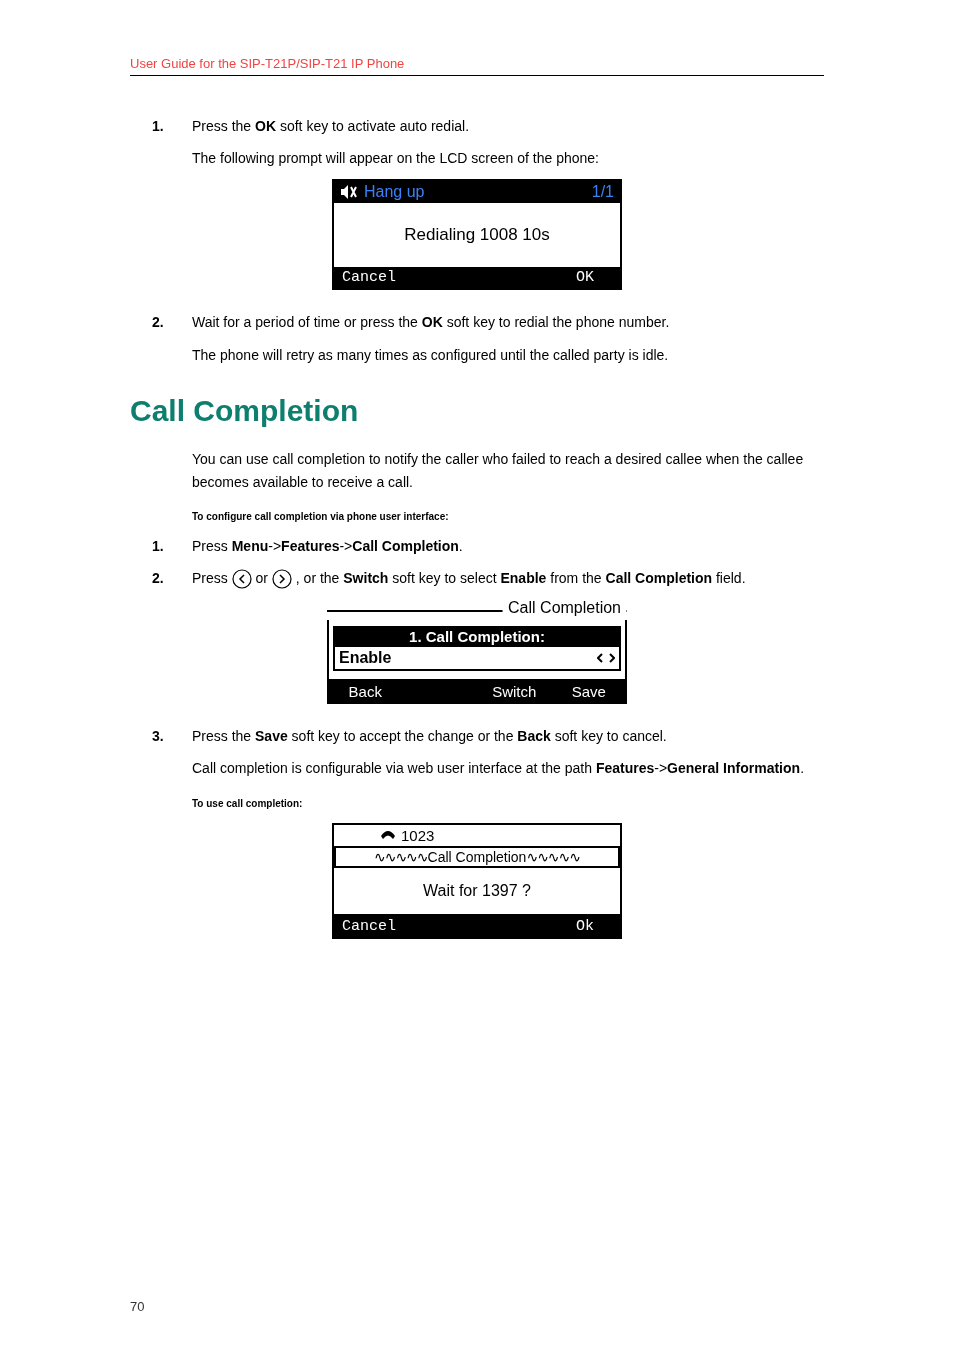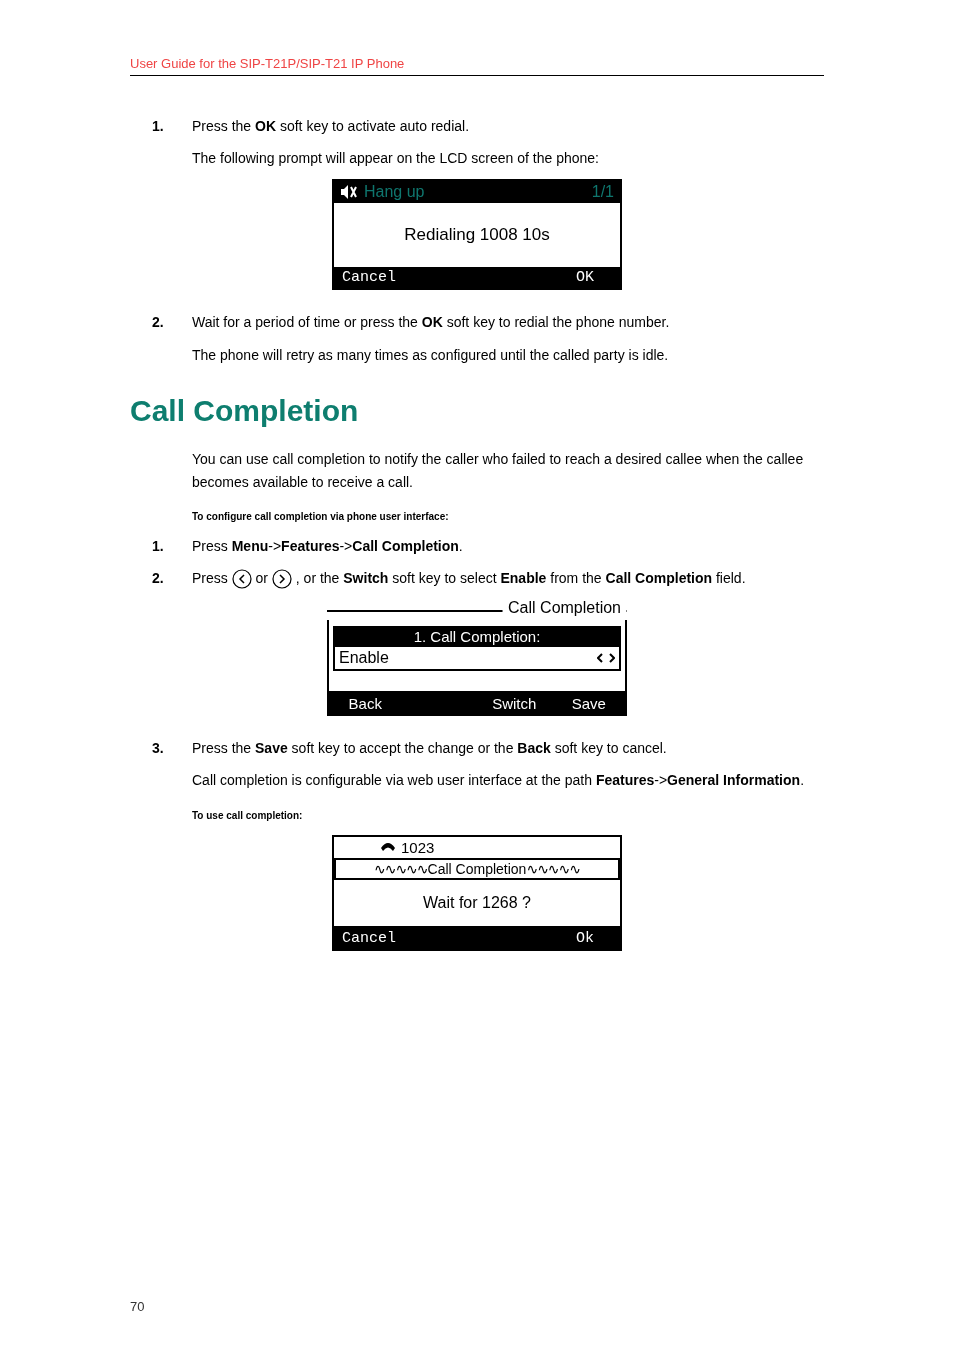--- a/index.html
+++ b/index.html
@@ -10,34 +10,34 @@
   .ordered { list-style: none; padding-left: 62px; }
   .ordered > li { position: relative; margin: 0 0 10px 0; font-size: 14px; line-height: 1.55; }
   .ordered > li .num { position: absolute; left: -40px; top: 0; font-weight: bold; }
   .h2 { color: #0e7e6f; font-size: 30px; font-weight: bold; margin: 28px 0 20px 0; }
   .body { padding-left: 62px; font-size: 14px; line-height: 1.6; margin-bottom: 16px; }
   .bold-line { padding-left: 62px; font-size: 10px; font-weight: bold; margin: 18px 0 14px 0; }
   .bold { font-weight: bold; }
   .sub-indent { margin-left: 0; }
   .lcd-wrap { text-align: center; margin: 10px 0 22px 0; }
   .lcd { display: inline-block; border: 2px solid #000; width: 290px; }
-  .lcd-top { background: #000; color: #0f766e; display: flex; align-items: flex-start; justify-content: space-between; padding: 2px 6px; font-size: 16px; font-family: Arial, sans-serif; gap: 40px; }
+  .lcd-top { background: #000; color: #3b82f6; display: flex; align-items: flex-start; justify-content: space-between; padding: 2px 6px; font-size: 16px; font-family: Arial, sans-serif; gap: 40px; }
   .lcd-top .left { display: flex; align-items: center; gap: 6px; }
   .lcd-mid { background: #fff; color: #000; height: 64px; display: flex; align-items: center; justify-content: center; font-family: Arial, sans-serif; font-size: 17px; position: relative; }
   .lcd-soft { display: flex; }
   .lcd-soft > div { flex: 1; text-align: center; font-size: 15px; padding: 2px 0; font-family: Liberation Mono, monospace; }
   .lcd-soft .dark { background: #000; color: #fff; }
   .lcd-soft > div + div { border-left: 2px solid #000; }
 
   
   .lcd2 { display: inline-block; width: 300px; }
   .lcd2-title { position: relative; height: 20px; }
   .lcd2-title .line { position: absolute; top: 10px; left: 0; right: 0; border-top: 2px solid #000; }
   .lcd2-title .txt { position: relative; background: #fff; padding: 0 6px; font-size: 16px; z-index: 2; display: inline-block; left: 50%; transform: translateX(-50%); top: -1px; }
-  .lcd2-box { border-left: 2px solid #000; border-right: 2px solid #000; border-bottom: 0; padding: 6px 4px 20px 4px; }
+  .lcd2-box { border-left: 2px solid #000; border-right: 2px solid #000; border-bottom: 0; padding: 6px 4px 8px 4px; font-weight: bold; }
   .lcd2-row1 { background: #000; color: #fff; font-size: 15px; padding: 2px 4px; }
   .lcd2-row2 { border: 2px solid #000; border-top: 0; display: flex; justify-content: space-between; align-items: center; padding: 2px 4px; font-size: 16px; }
   .lcd2-soft { display: flex; border: 2px solid #000; }
   .lcd2-soft > div { flex: 1; text-align: center; font-size: 15px; padding: 2px 0; }
   .lcd2-soft .dark { background: #000; color: #fff; }
   .lcd2-soft > div + div { border-left: 2px solid #000; }
 
   
   .lcd3 { display: inline-block; border: 2px solid #000; width: 290px; }
   .lcd3-top { background: #fff; color: #000; display: flex; align-items: center; gap: 4px; padding: 2px 4px; font-size: 15px; margin-left: 41px; }
@@ -177,21 +177,21 @@
       <div class="lcd3-top">
         <svg class="icon" width="18" height="14" viewBox="0 0 18 14">
             <path d="M2 8 Q9 -2 16 8 L14 11 Q9 4 4 11 Z" fill="#000"></path>
           </svg>
         <span>1023</span>
       </div>
       <div class="lcd3-wavy">
         <span class="waves">∿∿∿∿∿</span><span>Call Completion</span><span class="waves">∿∿∿∿∿</span>
       </div>
       <div class="lcd3-mid">
-        <span>Wait for 1268 ?</span>
+        <span>Wait for 1397 ?</span>
       </div>
       <div class="lcd-soft" style="border-top:2px solid #000;">
         <div class="dark">Cancel</div>
         <div class="dark"></div>
         <div class="dark"></div>
         <div class="dark">Ok</div>
       </div>
     </div>
   </div>
 

